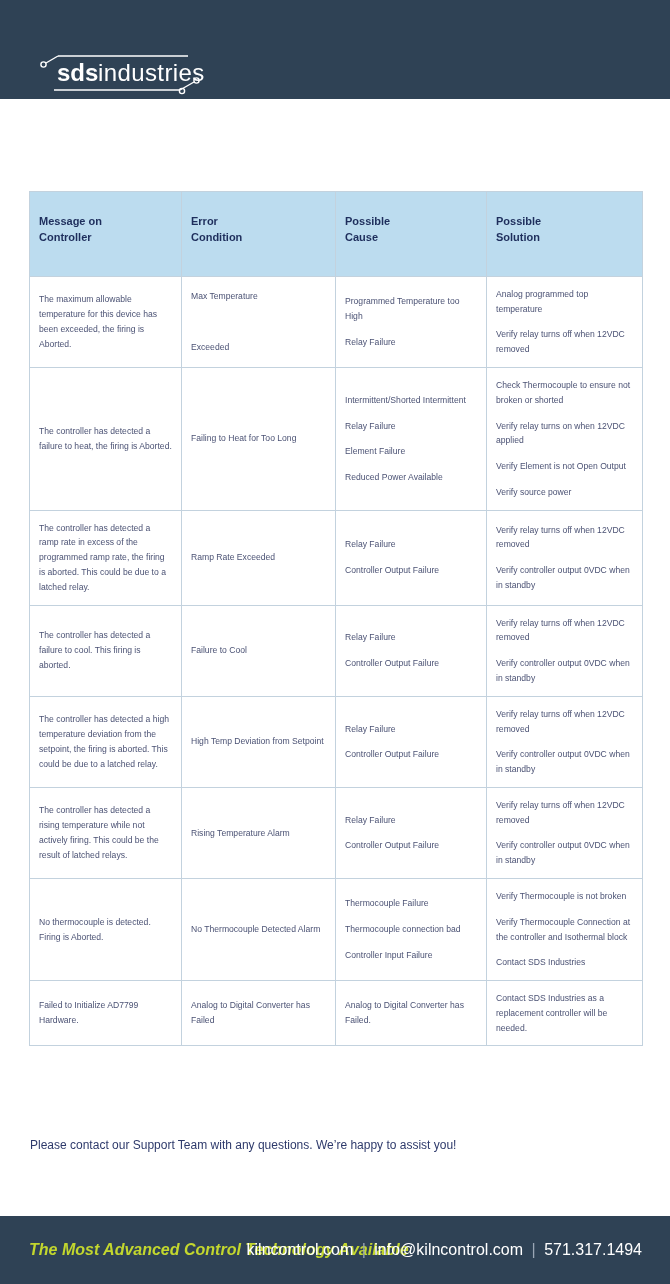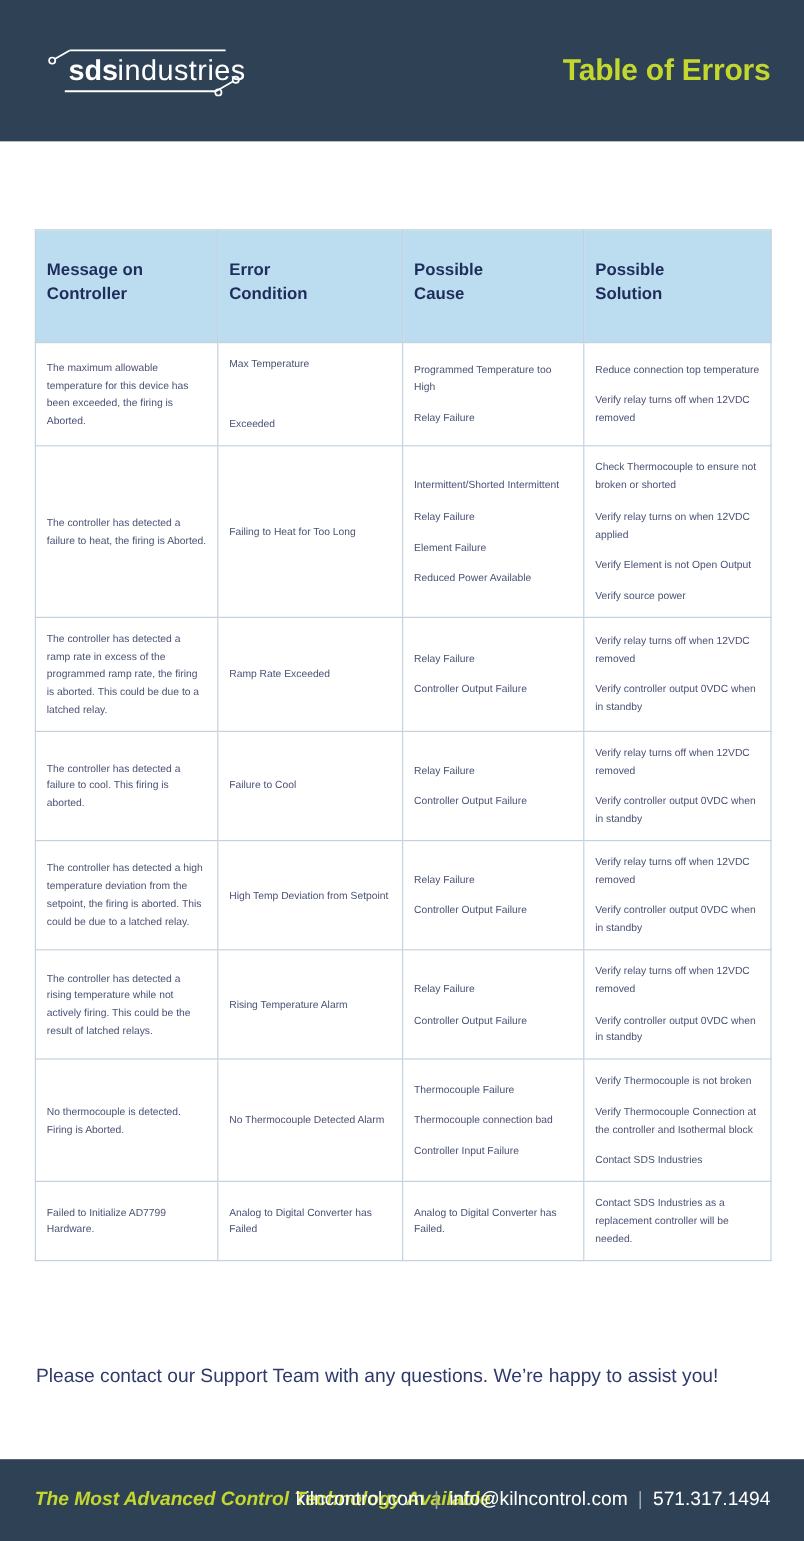--- a/index.html
+++ b/index.html
@@ -13,24 +13,24 @@
     font-family: "Liberation Sans", sans-serif;
     overflow: hidden;
     position: relative;
   }
 
   
   .header {
     position: absolute;
     left: 0; top: 0;
     width: 670px;
-    height: 118px;
+    height: 99px;
     background: #2f4255;
     display: flex;
-    align-items: center;
+    align-items: flex-end;
     justify-content: space-between;
     box-sizing: border-box;
     padding: 0 24px 0 28px;
   }
   .logo-wrap {
     position: relative;
     width: 200px;
     height: 52px;
     display: block;
   }
@@ -73,21 +73,21 @@
 
   table.errors th,
   table.errors td {
     border: 1px solid #c3d2de;
     vertical-align: middle;
     text-align: left;
   }
   table.errors thead th {
     background: #bcdcef;
     color: #1e2e5c;
-    font-size: 14px;
+    font-size: 11px;
     font-weight: bold;
     line-height: 1.45;
     padding: 22px 9px 30px 9px;
     vertical-align: top;
   }
   table.errors thead th .hl { display: block; }
 
   table.errors tbody td {
     color: #4b5274;
     font-size: 8.6px;
@@ -98,21 +98,21 @@
   td .para     { margin: 0 0 11px 0; }
   td .para:last-child { margin-bottom: 0; }
 
   
   .support {
     position: absolute;
     left: 30px;
     top: 1138px;
     width: 610px;
     color: #2e3a6b;
-    font-size: 16px;
+    font-size: 12px;
     line-height: 1.3;
     white-space: nowrap;
   }
 
   
   .footer {
     position: absolute;
     left: 0;
     top: 1216px;
     width: 670px;
@@ -166,21 +166,20 @@
       <line x1="30" y1="9" x2="18" y2="16" stroke="#ffffff" stroke-width="1.4"></line>
       <circle cx="15.5" cy="17.5" r="2.6" fill="none" stroke="#ffffff" stroke-width="1.4"></circle>
 
       <line x1="152" y1="43" x2="166" y2="35" stroke="#ffffff" stroke-width="1.4"></line>
       <circle cx="154" cy="44" r="2.6" fill="none" stroke="#ffffff" stroke-width="1.4"></circle>
       <circle cx="168.5" cy="33.5" r="2.6" fill="none" stroke="#ffffff" stroke-width="1.4"></circle>
       <text x="29" y="34" font-family="Liberation Sans, sans-serif" font-size="24" font-weight="bold" fill="#ffffff">sds</text>
       <text x="70" y="34" font-family="Liberation Sans, sans-serif" font-size="24" font-weight="400" fill="#ffffff" letter-spacing="0.4">industries</text>
     </svg>
   </div>
-  <div class="doc-title">Table of Errors</div>
 </div>
 <div class="header-rule"></div>
 
 <div class="table-wrap">
   <table class="errors">
     <colgroup>
       <col class="c1">
         <col class="c2">
         <col class="c3">
         <col class="c4">
@@ -210,21 +209,21 @@
           <td class="col-msg">The maximum allowable temperature for this device has been exceeded, the firing is Aborted.</td>
           <td>
             <div class="para" style="margin-bottom: 0px;">Max Temperature</div>
             <div class="para" style="margin-bottom: 0px; margin-top: 36px;">Exceeded</div>
           </td>
           <td>
             <div class="para">Programmed Temperature too High</div>
             <div class="para">Relay Failure</div>
           </td>
           <td>
-            <div class="para">Reduce connection top temperature</div>
+            <div class="para">Analog programmed top temperature</div>
             <div class="para">Verify relay turns off when 12VDC removed</div>
           </td>
         </tr>
         <tr>
           <td class="col-msg">The controller has detected a failure to heat, the firing is Aborted.</td>
           <td>
             <div class="para">Failing to Heat for Too Long</div>
           </td>
           <td>
             <div class="para">Intermittent/Shorted Intermittent</div>

